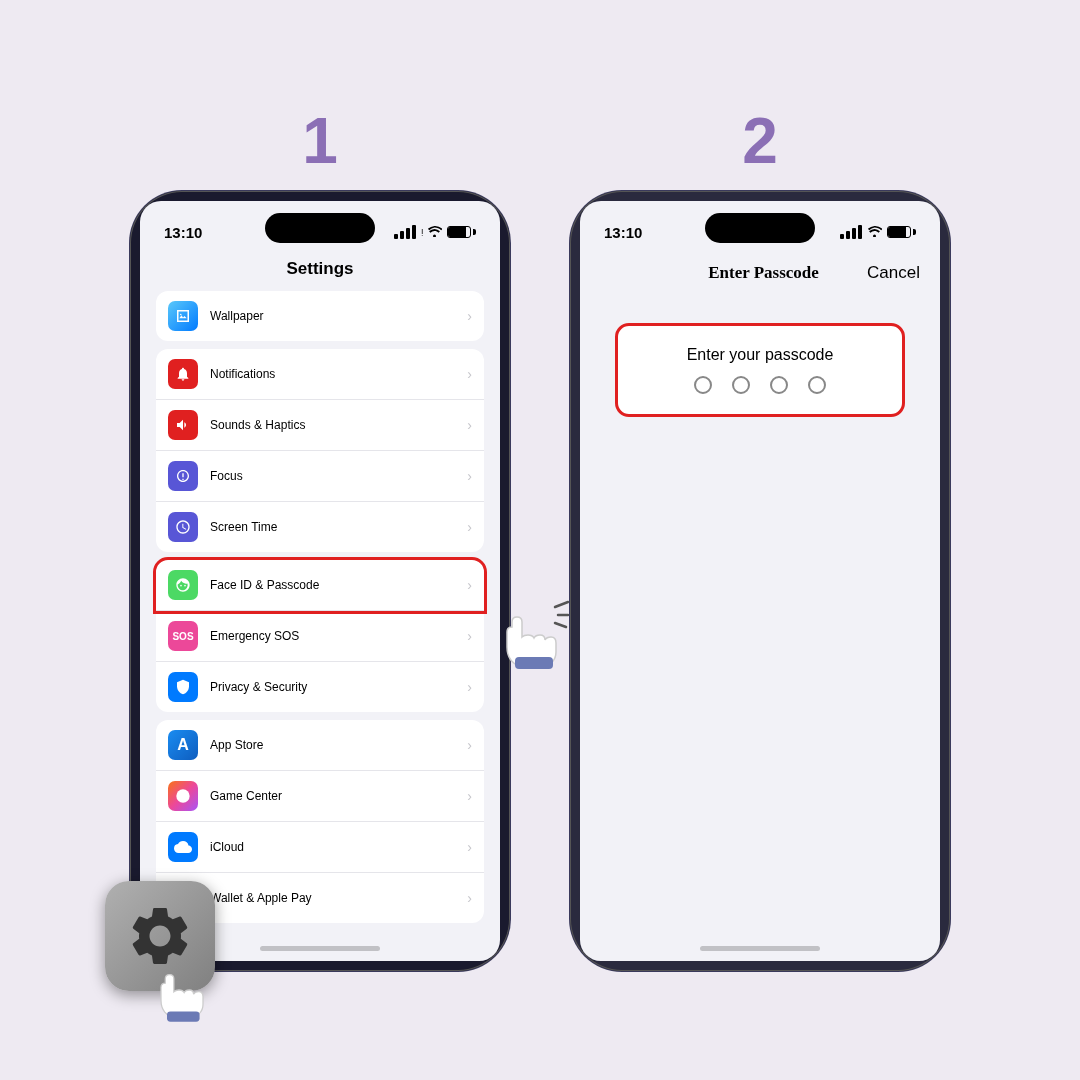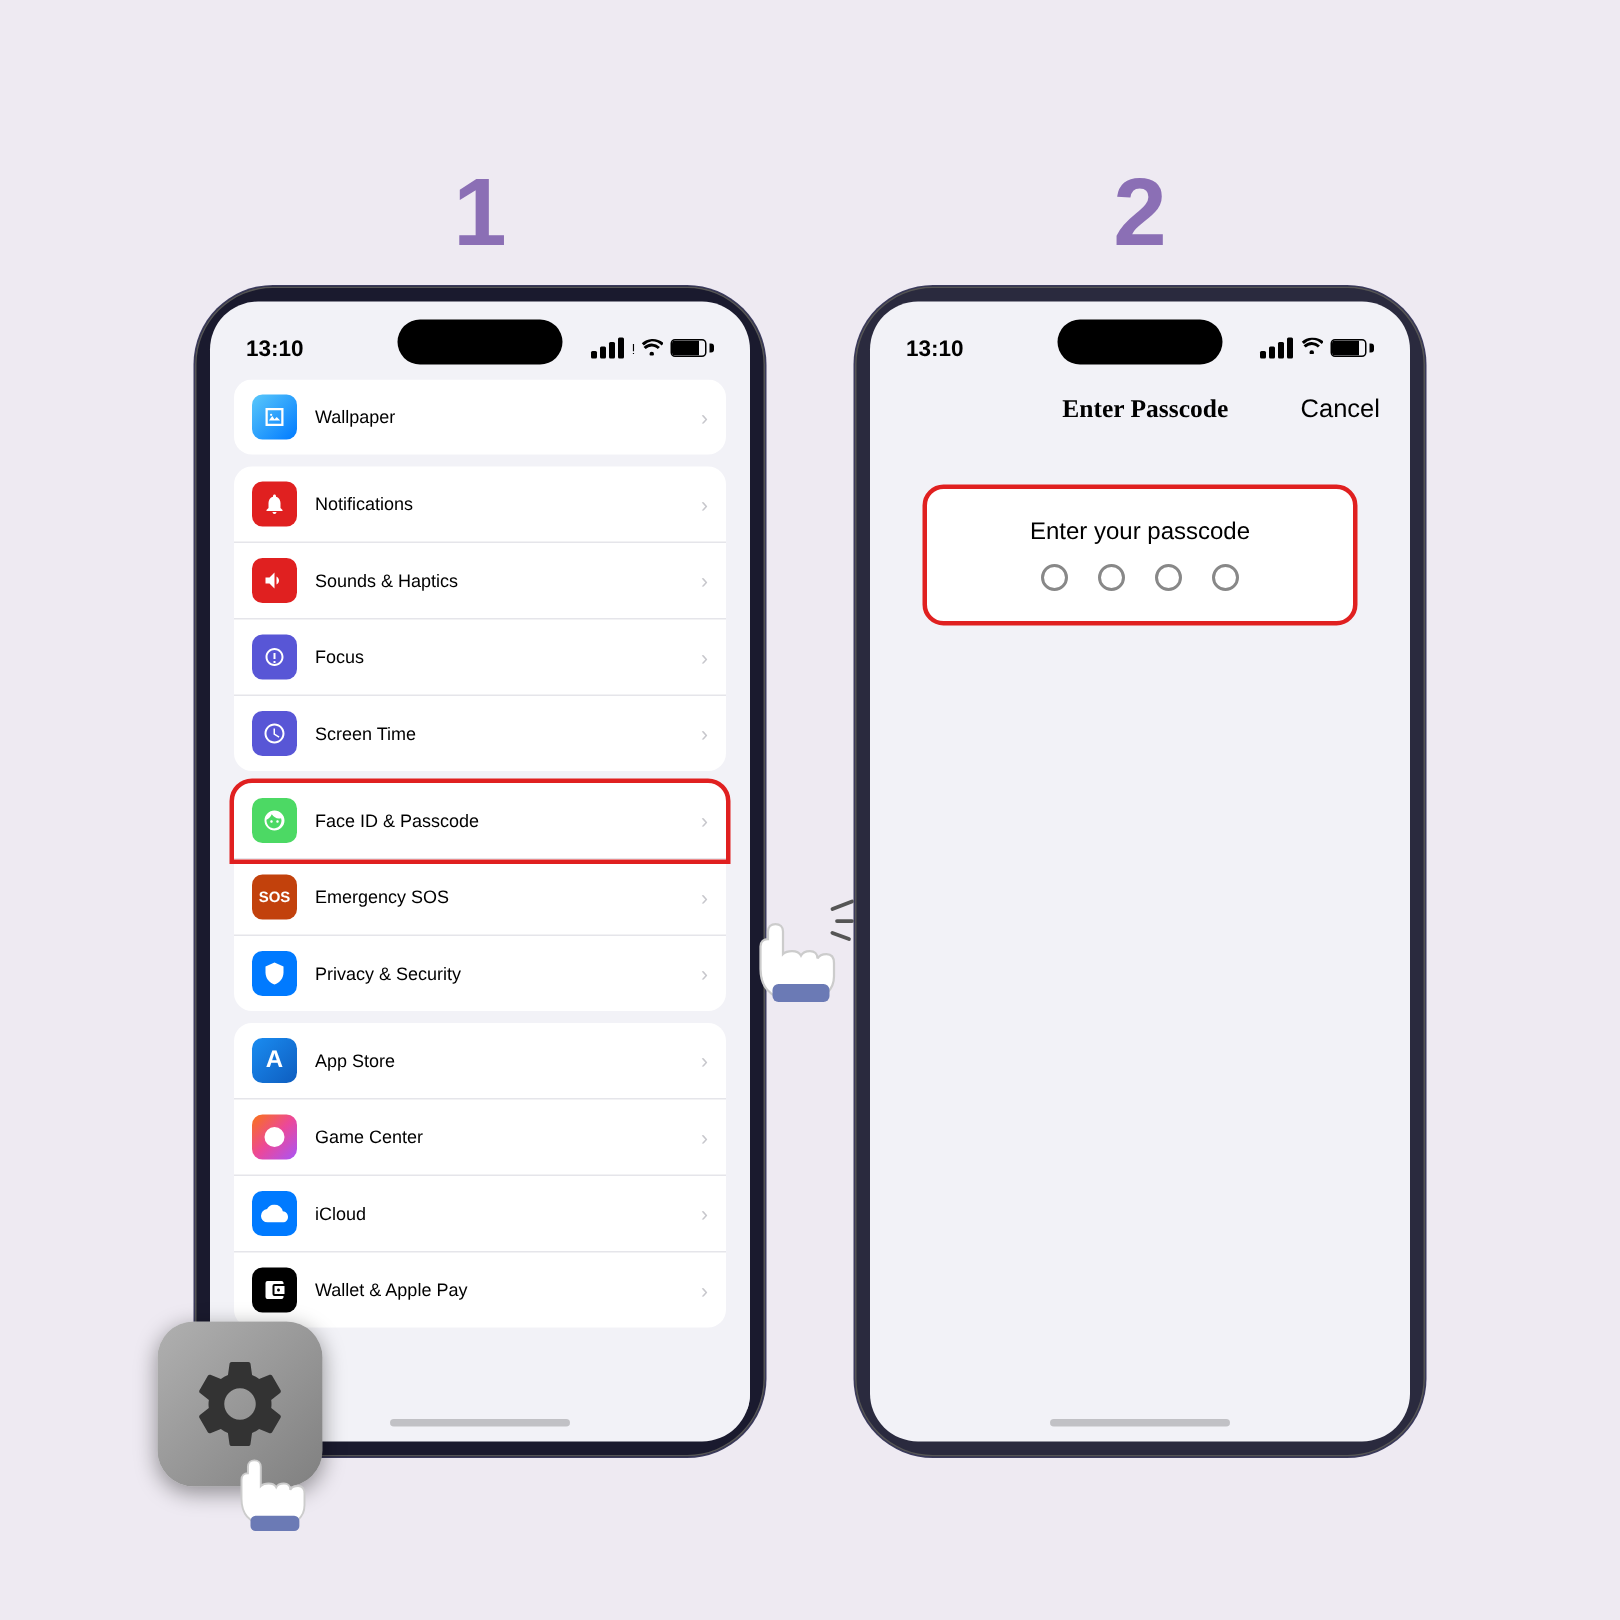--- a/index.html
+++ b/index.html
@@ -46,21 +46,21 @@
       border-radius: 52px;
       padding: 10px;
       position: relative;
       box-shadow: 0 0 0 1px #3a3a5c, inset 0 0 0 1px #555;
     }
 
     .phone-inner {
       width: 100%;
       height: 100%;
       background: #f2f2f7;
-      border-radius: 32px;
+      border-radius: 21px;
       overflow: hidden;
       position: relative;
       display: flex;
       flex-direction: column;
     }
 
     
     .dynamic-island {
       position: absolute;
       top: 12px;
@@ -317,20 +317,21 @@
             </span>
             <div class="battery-icon">
               <div class="battery-body">
                   <div class="battery-fill"></div>
                 </div>
               <div class="battery-tip"></div>
             </div>
           </div>
         </div>
 
+        <div class="settings-header">Settings</div>
 
         <div class="settings-list">
 
           <div class="settings-group">
             <div class="settings-row">
               <div class="settings-icon icon-wallpaper">
                 <svg width="18" height="18" viewBox="0 0 24 24" fill="white">
                     <path d="M4 4h16v16H4V4zm2 2v12h12V6H6zm3 3a1 1 0 110 2 1 1 0 010-2zm-2 6l3-4 2 3 2-2 3 3H7z"></path>
                   </svg>
               </div>
@@ -382,21 +383,21 @@
             <div class="settings-row row-highlighted" style="margin: 0; border-radius: 12px 12px 0 0;">
               <div class="settings-icon icon-faceid">
                 <svg width="16" height="16" viewBox="0 0 24 24" fill="white">
                     <path d="M9 11.75c-.69 0-1.25.56-1.25 1.25s.56 1.25 1.25 1.25 1.25-.56 1.25-1.25-.56-1.25-1.25-1.25zm6 0c-.69 0-1.25.56-1.25 1.25s.56 1.25 1.25 1.25 1.25-.56 1.25-1.25-.56-1.25-1.25-1.25zM12 2C6.48 2 2 6.48 2 12s4.48 10 10 10 10-4.48 10-10S17.52 2 12 2zm0 18c-4.41 0-8-3.59-8-8 0-.29.02-.58.05-.86 2.36-1.05 4.23-2.98 5.21-5.37C11.07 8.33 13.48 10 16.32 10c.78 0 1.52-.09 2.24-.26.1.42.44 2.26.44 2.26 0 4.41-3.59 8-8 8z"></path>
                   </svg>
               </div>
               <span class="settings-label">Face ID &amp; Passcode</span>
               <span class="settings-chevron">›</span>
             </div>
             <div class="settings-row">
-              <div class="settings-icon icon-sos" style="font-size:10px; font-weight:800; color:white; background:#c2410c;">SOS</div>
+              <div class="settings-icon icon-sos" style="font-size:10px; font-weight:800; color:white; background:#ec4899;">SOS</div>
               <span class="settings-label">Emergency SOS</span>
               <span class="settings-chevron">›</span>
             </div>
             <div class="settings-row">
               <div class="settings-icon icon-privacy">
                 <svg width="16" height="16" viewBox="0 0 24 24" fill="white">
                     <path d="M12 1L3 5v6c0 5.55 3.84 10.74 9 12 5.16-1.26 9-6.45 9-12V5l-9-4z"></path>
                   </svg>
               </div>
               <span class="settings-label">Privacy &amp; Security</span>

